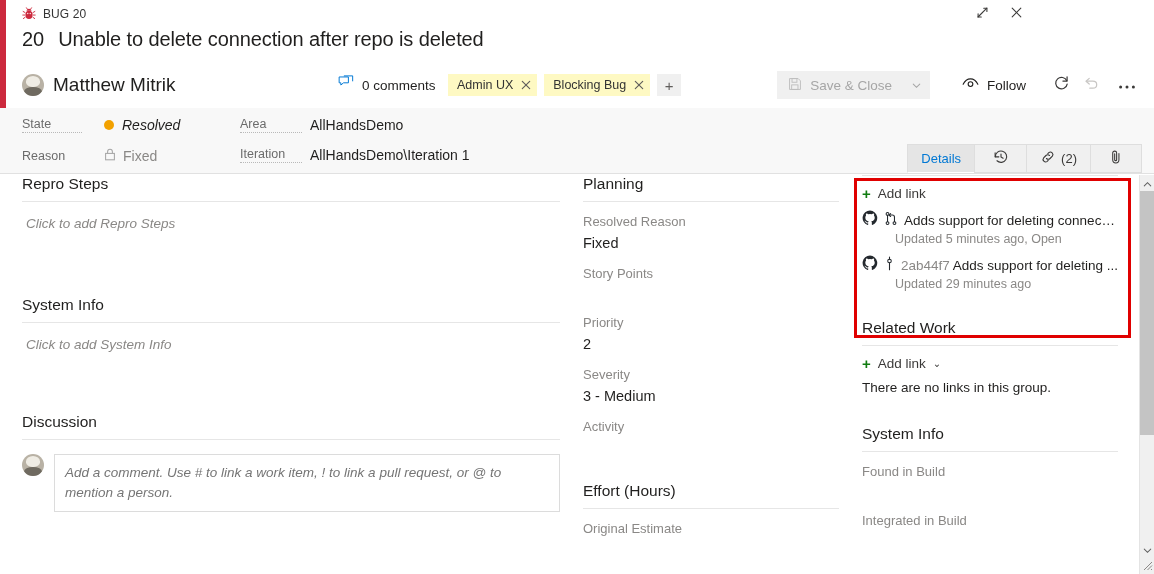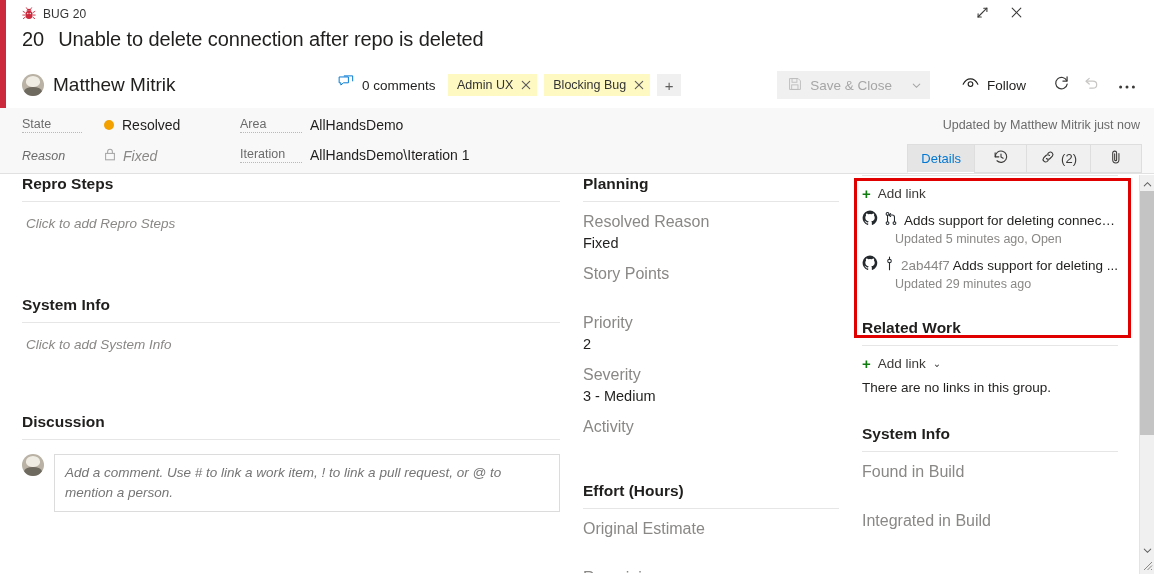--- a/index.html
+++ b/index.html
@@ -196,33 +196,33 @@
     position: absolute; left: 0; top: 175px;
     width: 1139px; height: 399px;
     overflow: hidden;
   }
   .col { position: absolute; top: 0; }
   .col-left { left: 22px; width: 538px; }
   .col-mid { left: 583px; width: 256px; }
   .col-right { left: 862px; width: 256px; }
 
   .group-title {
-    font-size: 15.5px; font-weight: bold; color: #201f1e;
+    font-size: 15.5px; font-weight: normal; color: #201f1e;
     padding-bottom: 8px;
   }
   .group-rule { height: 1px; background: #e6e6e6; }
 
   .placeholder-text {
     font-style: italic; color: #8a8886; font-size: 13.5px;
     padding: 14px 0 0 4px;
   }
   .html-field { min-height: 56px; }
 
   .fld { padding-top: 11px; }
-  .fld-label { font-size: 16px; color: #8a8886; line-height: 18px; }
+  .fld-label { font-size: 13px; color: #8a8886; line-height: 18px; }
   .fld-value { font-size: 14.5px; color: #201f1e; line-height: 21px; padding-top: 2px; }
   .fld-empty { height: 20px; }
 
   .discussion-box {
     display: flex; gap: 10px; padding-top: 14px;
   }
   .comment-input {
     flex: 1; min-height: 48px;
     border: 1px solid #dcdcdc; background: #fff;
     padding: 8px 10px;
@@ -462,27 +462,27 @@
           </span>
         </div>
       </div>
     </div>
   </div>
 
   <div class="fields-strip">
 
     <div class="field-row" style="left:22px; top:9px;">
       <span class="field-label" style="width:60px;">State</span>
-      <span style="display:flex;align-items:center;gap:8px;margin-left:22px;">
+      <span style="display:flex;align-items:center;gap:8px;margin-left:22px;font-style:italic;">
         <span class="state-dot"></span>
         <span class="field-value">Resolved</span>
       </span>
     </div>
 
-    <div class="field-row" style="left:22px; top:39px;font-style:italic;">
+    <div class="field-row" style="left:22px; top:39px;">
       <span class="field-label" style="width:60px;border-bottom:none;">Reason</span>
       <span style="display:flex;align-items:center;gap:7px;margin-left:22px;">
         <span>
           <svg width="12" height="13" viewBox="0 0 12 13">
             <rect x="1.6" y="5.4" width="8.8" height="6.4" fill="none" stroke="#a6a6a6" stroke-width="1.05"></rect>
             <path d="M3.6 5.3V3.7a2.4 2.4 0 0 1 4.8 0v1.6" fill="none" stroke="#a6a6a6" stroke-width="1.05"></path>
           </svg>
         </span>
         <span class="field-value muted">Fixed</span>
       </span>
@@ -491,21 +491,20 @@
     <div class="field-row" style="left:240px; top:9px;">
       <span class="field-label" style="width:62px;">Area</span>
       <span class="field-value" style="margin-left:8px;">AllHandsDemo</span>
     </div>
 
     <div class="field-row" style="left:240px; top:39px;">
       <span class="field-label" style="width:62px;">Iteration</span>
       <span class="field-value" style="margin-left:8px;">AllHandsDemo\Iteration 1</span>
     </div>
 
-    <div class="updated-note">Updated by Matthew Mitrik just now</div>
 
     <div class="tabs">
       <div class="tab active">
         <span>Details</span>
       </div>
       <div class="tab">
         <span>
           <svg width="16" height="16" viewBox="0 0 18 18">
             <path d="M2.6 8.6a6.4 6.4 0 1 1 1.9 4.6" fill="none" stroke="#3b3a39" stroke-width="1.25" stroke-linecap="round"></path>
             <polyline points="2.4,4.4 2.4,8.8 6.6,8.8" fill="none" stroke="#3b3a39" stroke-width="1.25" stroke-linecap="round" stroke-linejoin="round"></polyline>

